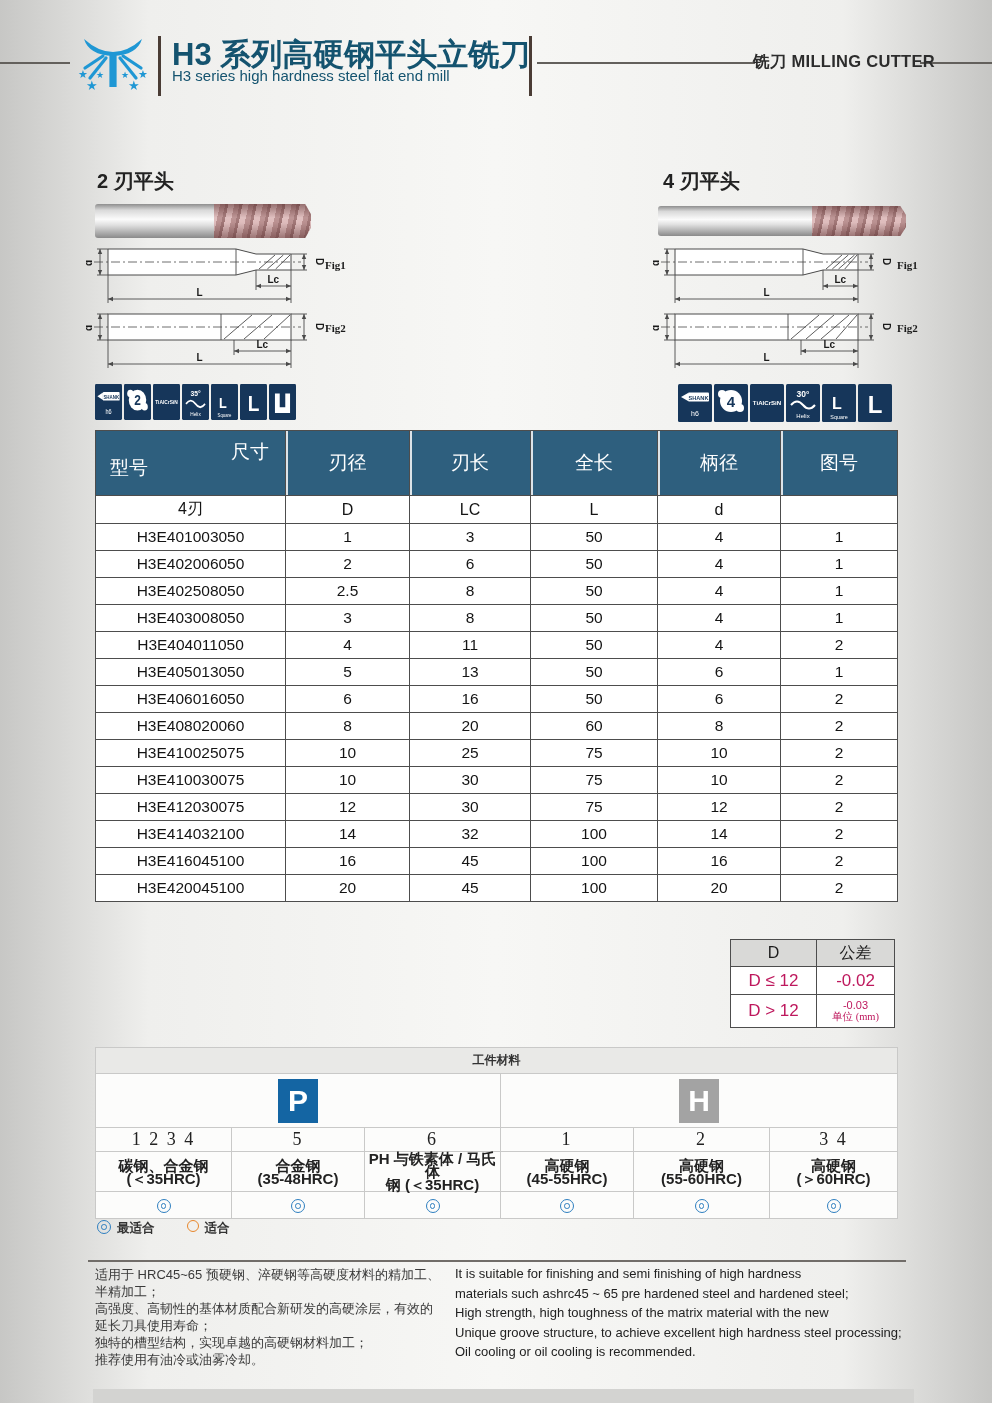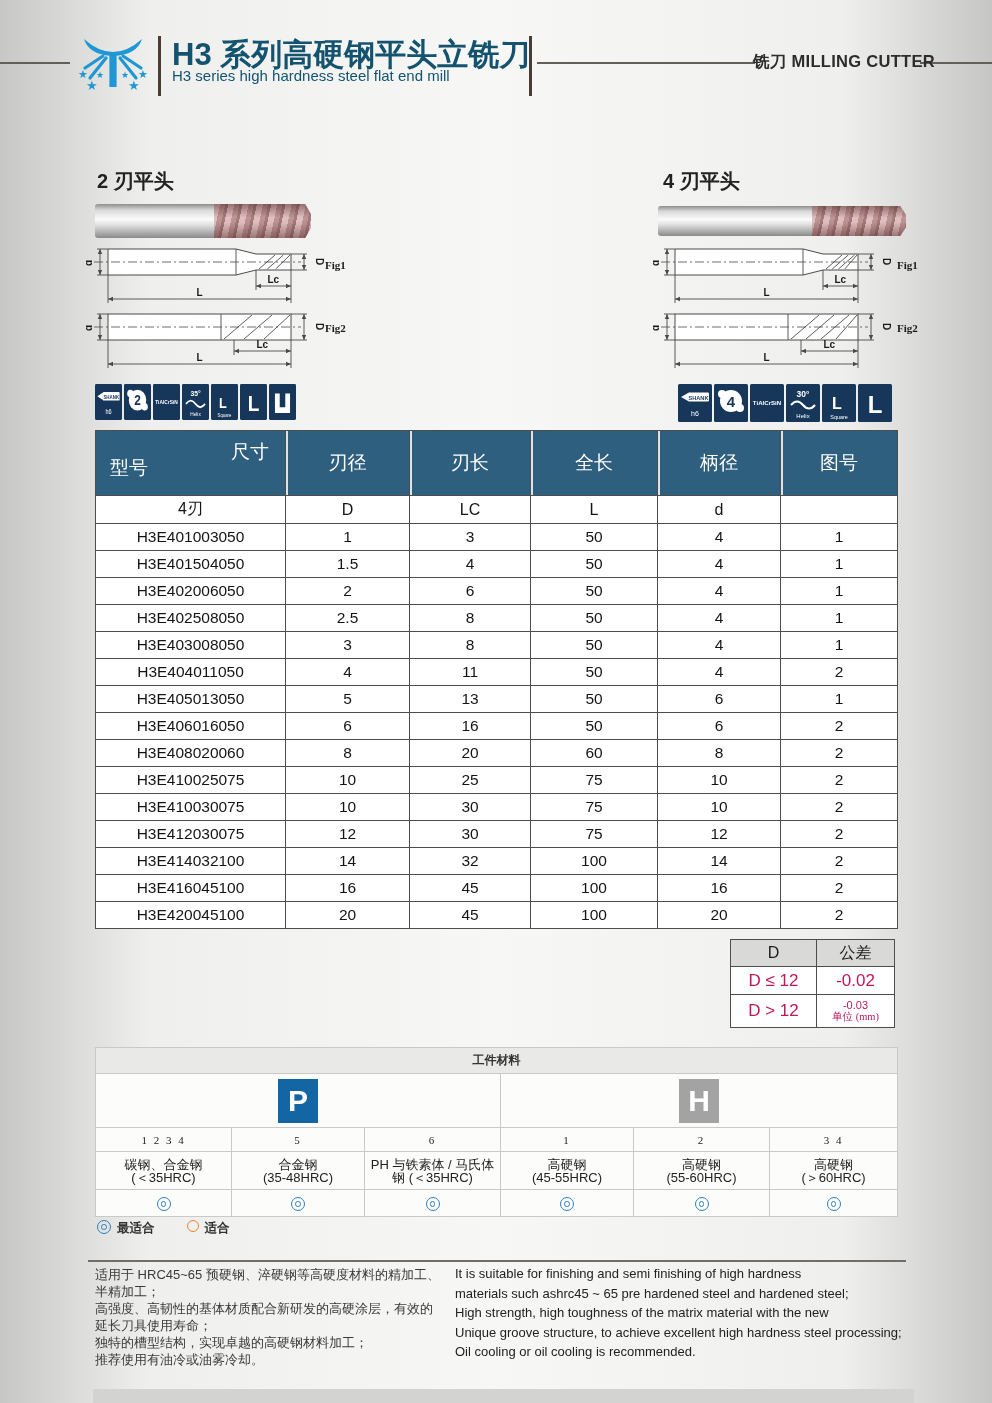--- a/index.html
+++ b/index.html
@@ -44,22 +44,22 @@
   #tol .tol-small{font-size:11px;line-height:12px;}
   #tol .tol-unit{font-size:10.5px;line-height:12px;font-family:Liberation Serif, serif;}
   
   #mat{position:absolute;left:95px;top:1047px;width:802px;table-layout:fixed;}
   #mat td{border:1px solid #c9c9c8;text-align:center;padding:0;background:#fcfcfb;}
   .mat-title{background:#e9e9e7 !important;font-size:12px;font-weight:bold;color:#333;height:25px;}
   .mat-badge-cell{height:53px;}
   .pbadge,.hbadge{display:inline-flex;align-items:center;justify-content:center;width:40px;height:44px;color:#fff;font-size:30px;font-weight:bold;}
   .pbadge{background:#1465a3;}
   .hbadge{background:#a3a3a3;}
-  .mat-num{height:23px;font-family:"Liberation Serif",serif;font-size:11px;color:#222;letter-spacing:2px;}
-  .mat-name{height:37px;font-size:13px;font-weight:normal;color:#222;line-height:13px;}
+  .mat-num{height:23px;font-family:"Liberation Serif",serif;font-size:18px;color:#222;letter-spacing:2px;}
+  .mat-name{height:37px;font-size:15px;font-weight:bold;color:#222;line-height:13px;}
   .mat-dot{height:26px;}
   .dot-best{display:inline-flex;align-items:center;justify-content:center;width:12px;height:12px;border:1.7px solid #2e7fc0;border-radius:50%;vertical-align:middle;}
   .dot-best i{display:block;width:3.6px;height:3.6px;border:1.6px solid #2e7fc0;border-radius:50%;}
   .dot-fit{display:inline-block;width:10px;height:10px;border:1.7px solid #e8872c;border-radius:50%;vertical-align:middle;}
   #legend{position:absolute;left:97px;top:1220px;display:flex;gap:32px;align-items:center;font-size:12.5px;font-weight:bold;color:#333;}
   #legend .leg-item{display:flex;gap:6px;}
   
   #notes-rule{position:absolute;left:88px;top:1260px;width:818px;height:2px;background:#716d69;}
   #notes-cn{position:absolute;left:95px;top:1266px;width:362px;font-size:13px;line-height:17px;color:#3a3a3a;}
   #notes-en{position:absolute;left:455px;top:1264px;width:460px;font-size:13px;line-height:19.5px;color:#222;}
@@ -357,28 +357,20 @@
     <tbody id="spec-body">
         <tr>
           <td>H3E401003050</td>
           <td>1</td>
           <td>3</td>
           <td>50</td>
           <td>4</td>
           <td>1</td>
         </tr>
         <tr>
-          <td>H3E401504050</td>
-          <td>1.5</td>
-          <td>4</td>
-          <td>50</td>
-          <td>4</td>
-          <td>1</td>
-        </tr>
-        <tr>
           <td>H3E402006050</td>
           <td>2</td>
           <td>6</td>
           <td>50</td>
           <td>4</td>
           <td>1</td>
         </tr>
         <tr>
           <td>H3E402508050</td>
           <td>2.5</td>

